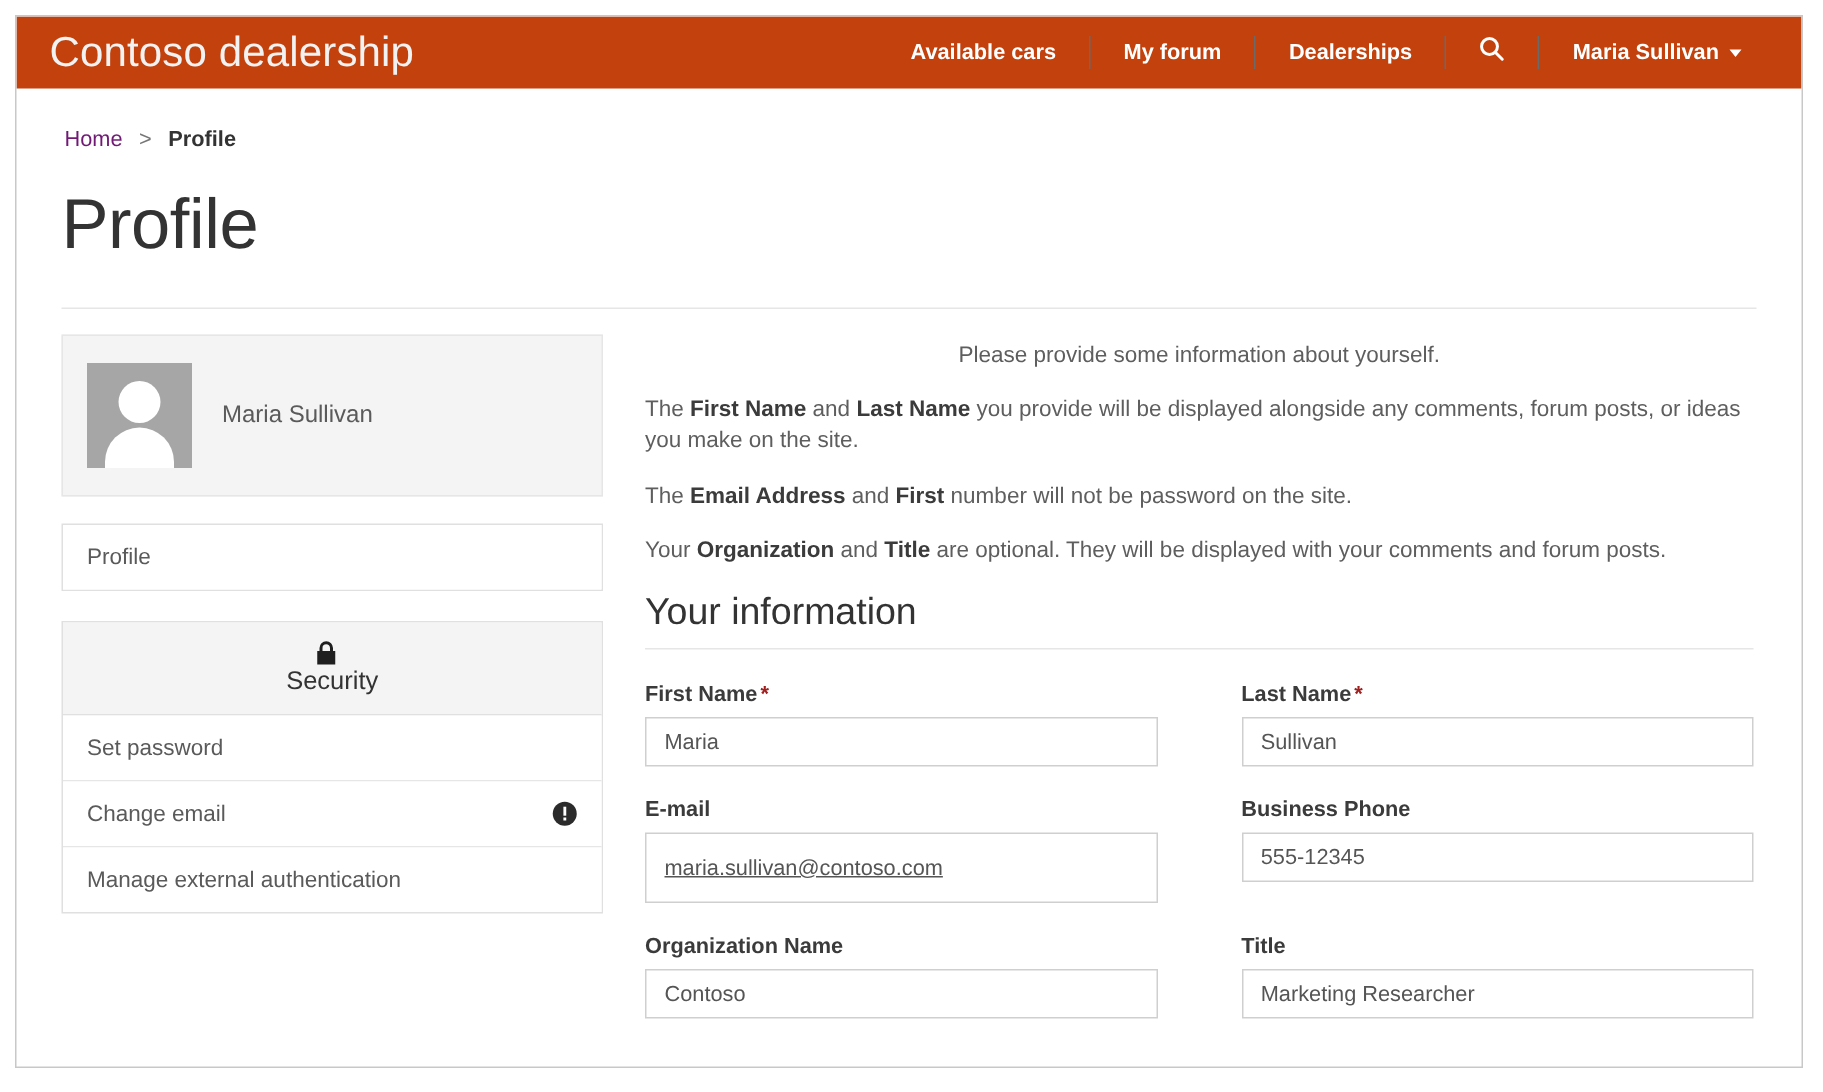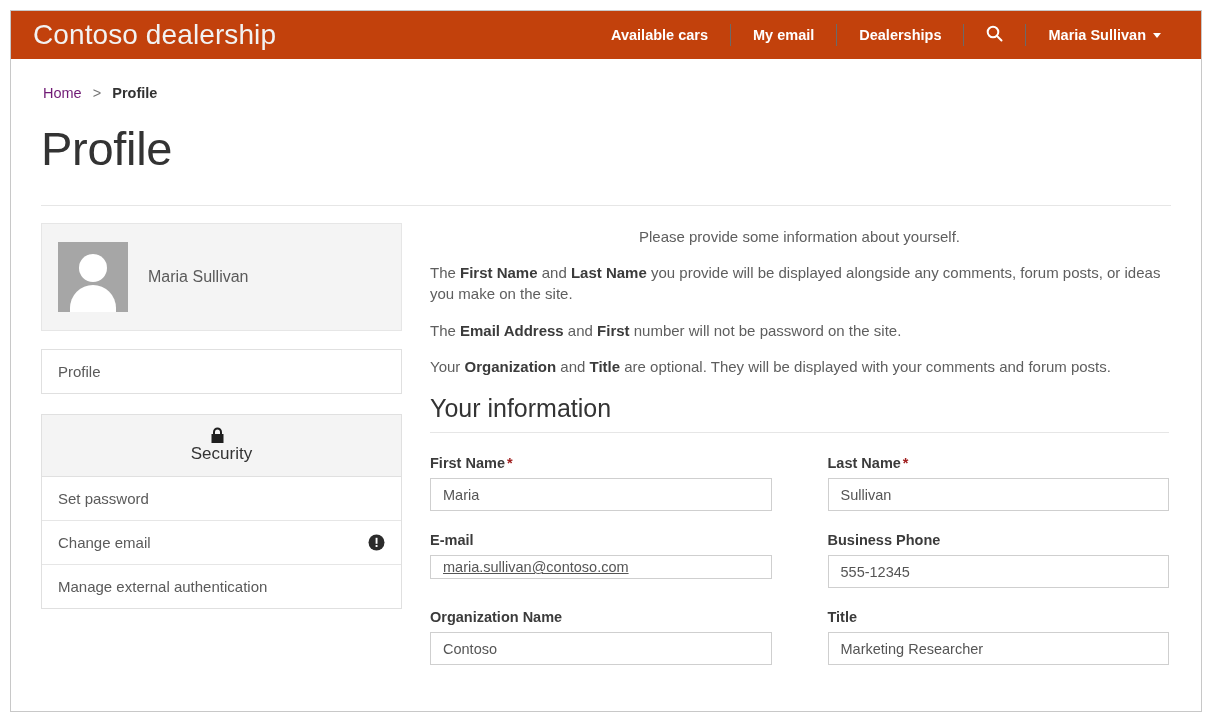--- a/index.html
+++ b/index.html
@@ -282,21 +282,21 @@
     font-family: "Liberation Sans", sans-serif;
     font-size: 14.5px;
     color: #555555;
     padding: 0 12px;
     outline: none;
     border-radius: 0;
   }
   .field-input::placeholder { color: #909090; }
   .readonly-box {
     width: 100%;
-    height: 24px;
+    height: 47px;
     box-sizing: border-box;
     border: 1px solid #cfcfcf;
     background: #ffffff;
     display: flex;
     align-items: center;
     padding: 0 12px;
     text-align: right;
   }
   .email-link {
     font-size: 14.5px;
@@ -308,21 +308,21 @@
 <body>
 
 <div id="page-frame">
 
   <div id="topbar">
     <div id="brand">Contoso dealership</div>
 
     <div id="nav">
       <a class="nav-link" href="#">Available cars</a>
       <div class="nav-sep"></div>
-      <a class="nav-link" href="#">My email</a>
+      <a class="nav-link" href="#">My forum</a>
       <div class="nav-sep"></div>
       <a class="nav-link" href="#">Dealerships</a>
       <div class="nav-sep"></div>
       <div class="nav-icon-wrap">
         <span>
           <svg width="17" height="17" viewBox="0 0 17 17">
             <circle cx="7" cy="7" r="5.3" fill="none" stroke="#ffffff" stroke-width="2"></circle>
             <line x1="11" y1="11" x2="15.5" y2="15.5" stroke="#ffffff" stroke-width="2" stroke-linecap="round"></line>
           </svg>
         </span>

